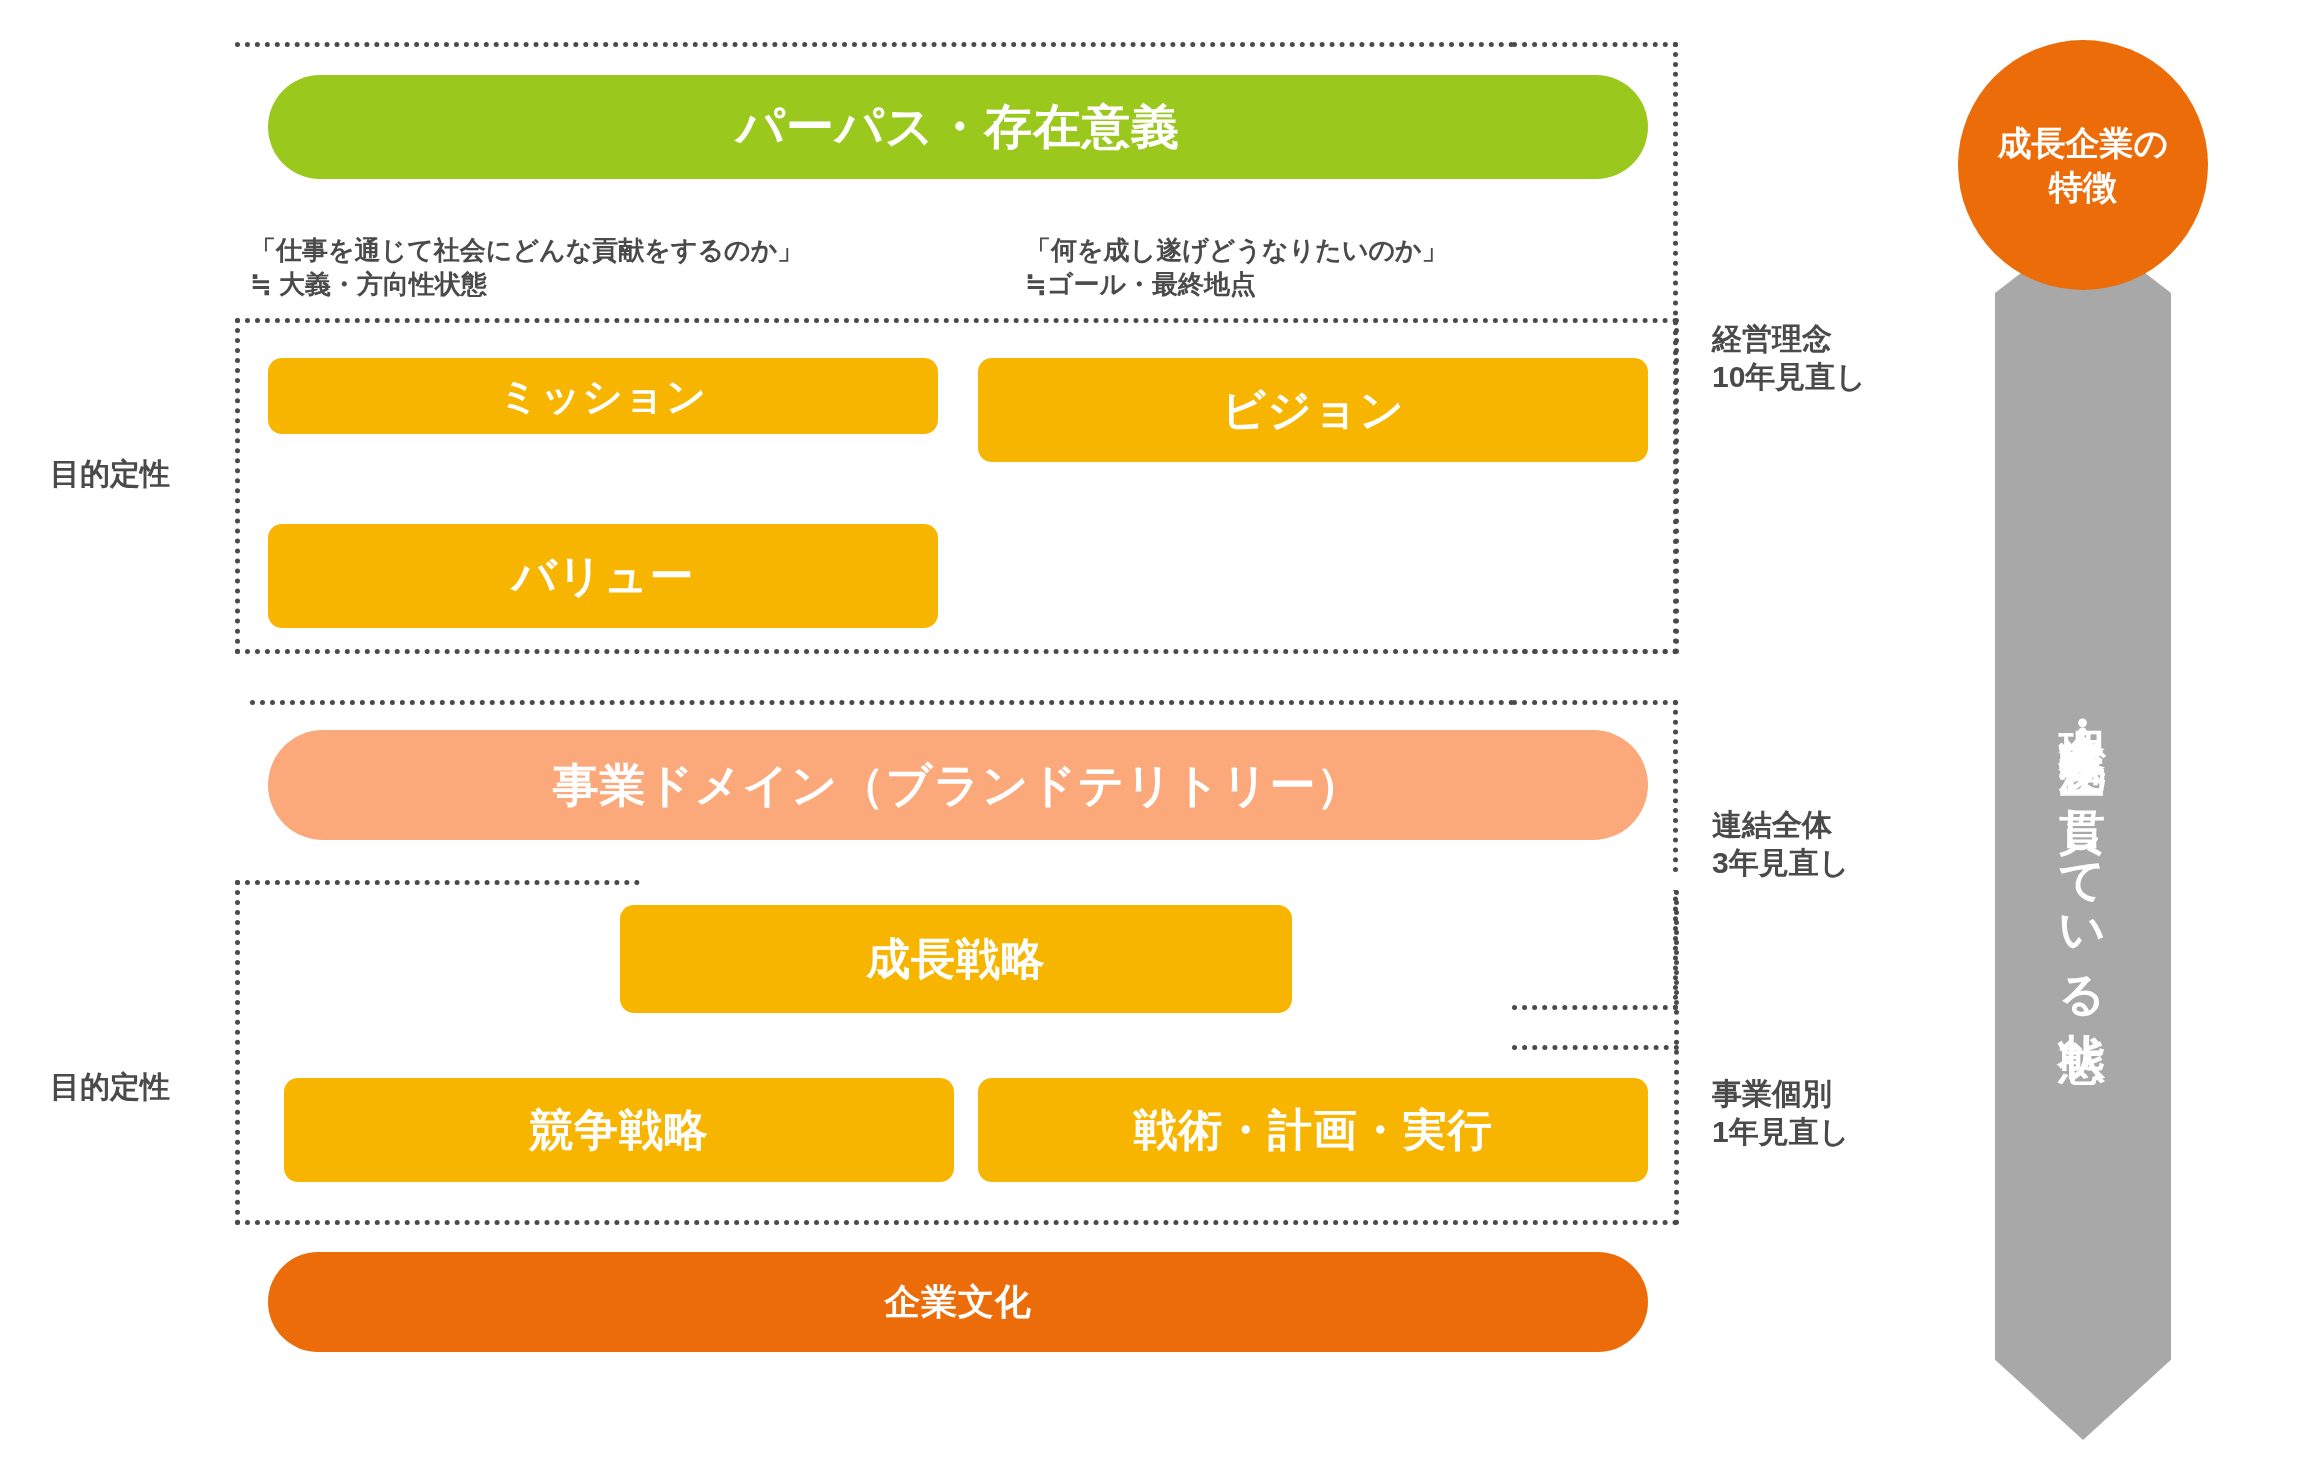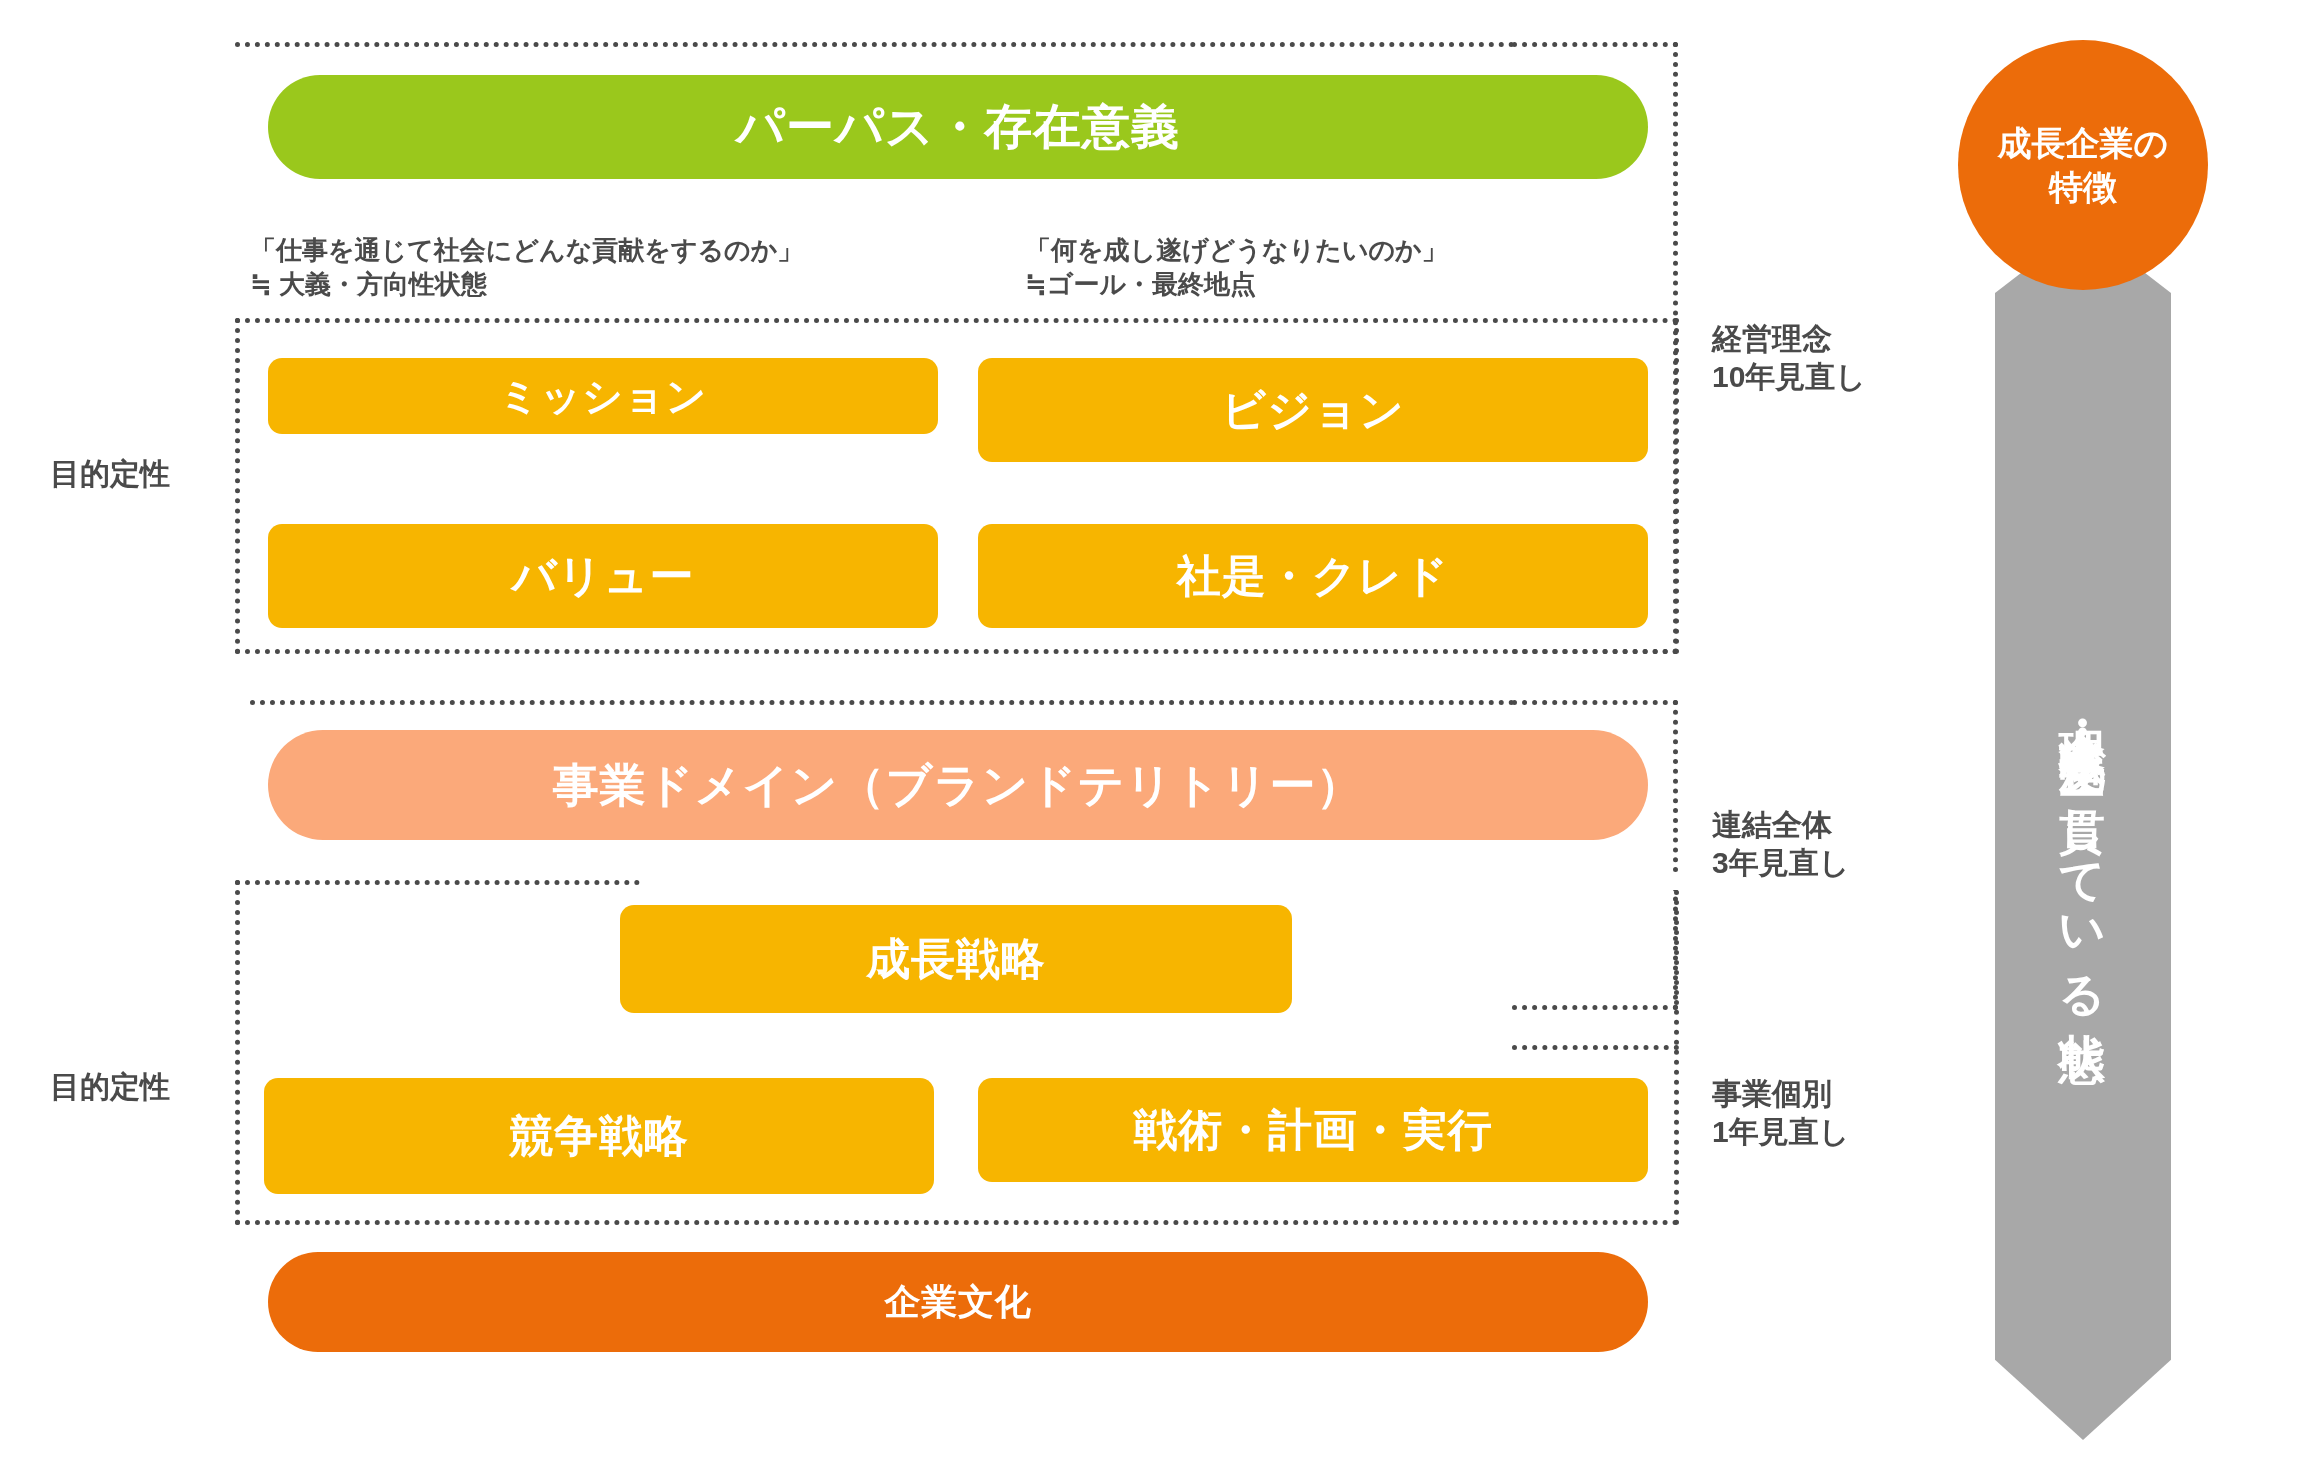--- a/index.html
+++ b/index.html
@@ -121,27 +121,26 @@
 
   <div class="abs anno" style="left:1025px;top:234px;width:560px;font-size:26px;">「何を成し遂げどうなりたいのか」
 ≒ゴール・最終地点</div>
 
   <div class="abs pill box-soft c-amber" style="left:268px;top:358px;width:670px;height:76px;font-size:40px;">ミッション</div>
 
   <div class="abs pill box-soft c-amber" style="left:978px;top:358px;width:670px;height:104px;font-size:44px;">ビジョン</div>
 
   <div class="abs pill box-soft c-amber" style="left:268px;top:524px;width:670px;height:104px;font-size:44px;">バリュー</div>
 
-  <div class="abs pill box-soft c-amber" style="left:978px;top:524px;width:670px;height:104px;font-size:44px;">社是・クレド</div>
 
   <div class="abs pill pill-round c-salmon" style="left:268px;top:730px;width:1380px;height:110px;font-size:46px;">事業ドメイン（ブランドテリトリー）</div>
 
   <div class="abs pill box-soft c-amber" style="left:620px;top:905px;width:672px;height:108px;font-size:44px;">成長戦略</div>
 
-  <div class="abs pill box-soft c-amber" style="left:264px;top:1078px;width:670px;height:116px;font-size:44px;">競争戦略</div>
+  <div class="abs pill box-soft c-amber" style="left:284px;top:1078px;width:670px;height:104px;font-size:44px;">競争戦略</div>
 
   <div class="abs pill box-soft c-amber" style="left:978px;top:1078px;width:670px;height:104px;font-size:44px;">戦術・計画・実行</div>
 
   <div class="abs pill pill-round c-orange" style="left:268px;top:1252px;width:1380px;height:100px;font-size:36px;">企業文化</div>
 
   <div class="abs side-label" style="left:50px;top:455px;width:190px;font-size:30px;">目的定性</div>
 
   <div class="abs side-label" style="left:50px;top:1068px;width:190px;font-size:30px;">目的定性</div>
 
   <div class="abs side-label" style="left:1712px;top:320px;width:220px;font-size:30px;">経営理念

